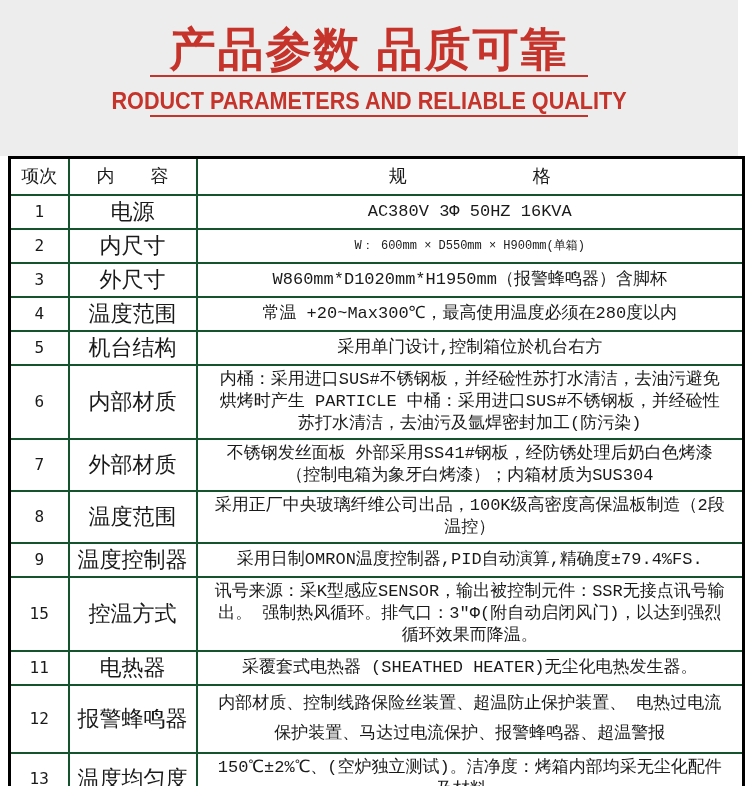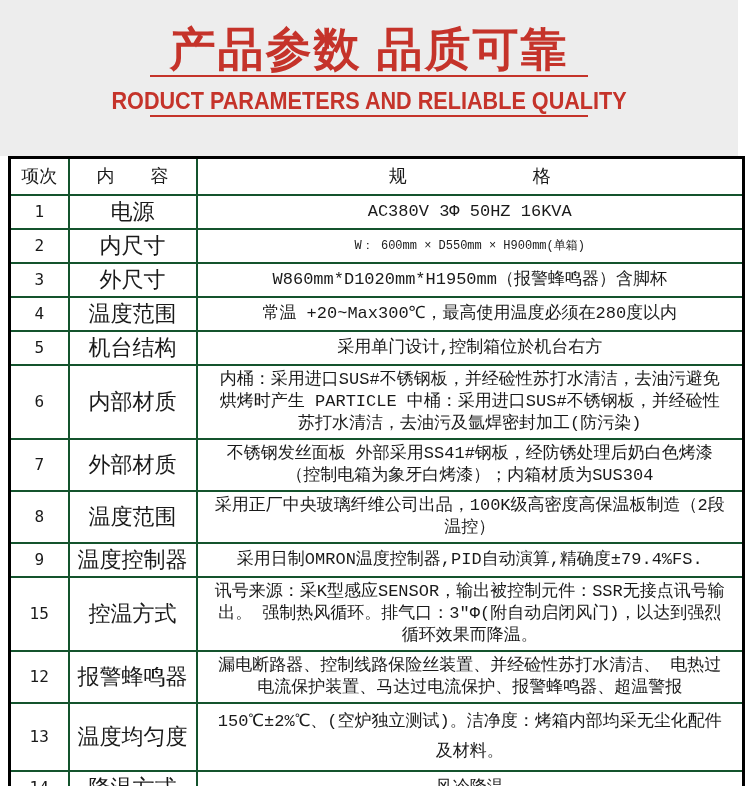--- a/index.html
+++ b/index.html
@@ -172,23 +172,28 @@
           <td class="no">9</td>
           <td class="item">温度控制器</td>
           <td class="spec">采用日制OMRON温度控制器,PID自动演算,精确度±79.4%FS.</td>
         </tr>
         <tr>
           <td class="no">15</td>
           <td class="item">控温方式</td>
           <td class="spec">讯号来源：采K型感应SENSOR，输出被控制元件：SSR无接点讯号输出。 强制热风循环。排气口：3″Φ(附自动启闭风门)，以达到强烈循环效果而降温。</td>
         </tr>
         <tr>
+          <td class="no">11</td>
+          <td class="item">电热器</td>
+          <td class="spec">采覆套式电热器 (SHEATHED HEATER)无尘化电热发生器。</td>
+        </tr>
+        <tr>
           <td class="no">12</td>
           <td class="item">报警蜂鸣器</td>
-          <td class="spec">漏电断路器、控制线路保险丝装置、并经硷性苏打水清洁、 电热过电流保护装置、马达过电流保护、报警蜂鸣器、超温警报</td>
+          <td class="spec">内部材质、控制线路保险丝装置、超温防止保护装置、 电热过电流保护装置、马达过电流保护、报警蜂鸣器、超温警报</td>
         </tr>
         <tr>
           <td class="no">13</td>
           <td class="item">温度均匀度</td>
           <td class="spec">150℃±2%℃、(空炉独立测试)。洁净度：烤箱内部均采无尘化配件及材料。</td>
         </tr>
         <tr>
           <td class="no">14</td>
           <td class="item">降温方式</td>
           <td class="spec">风冷降温</td>

